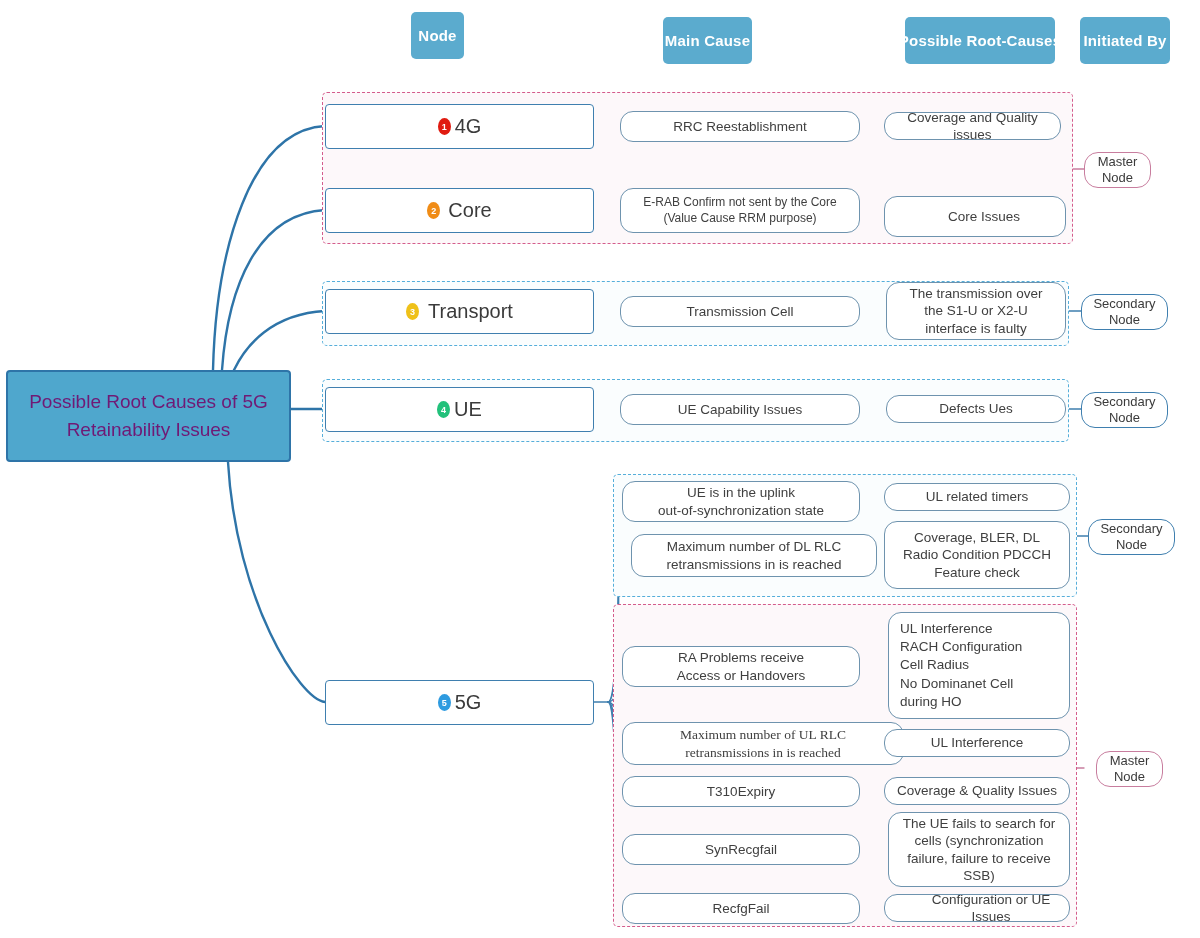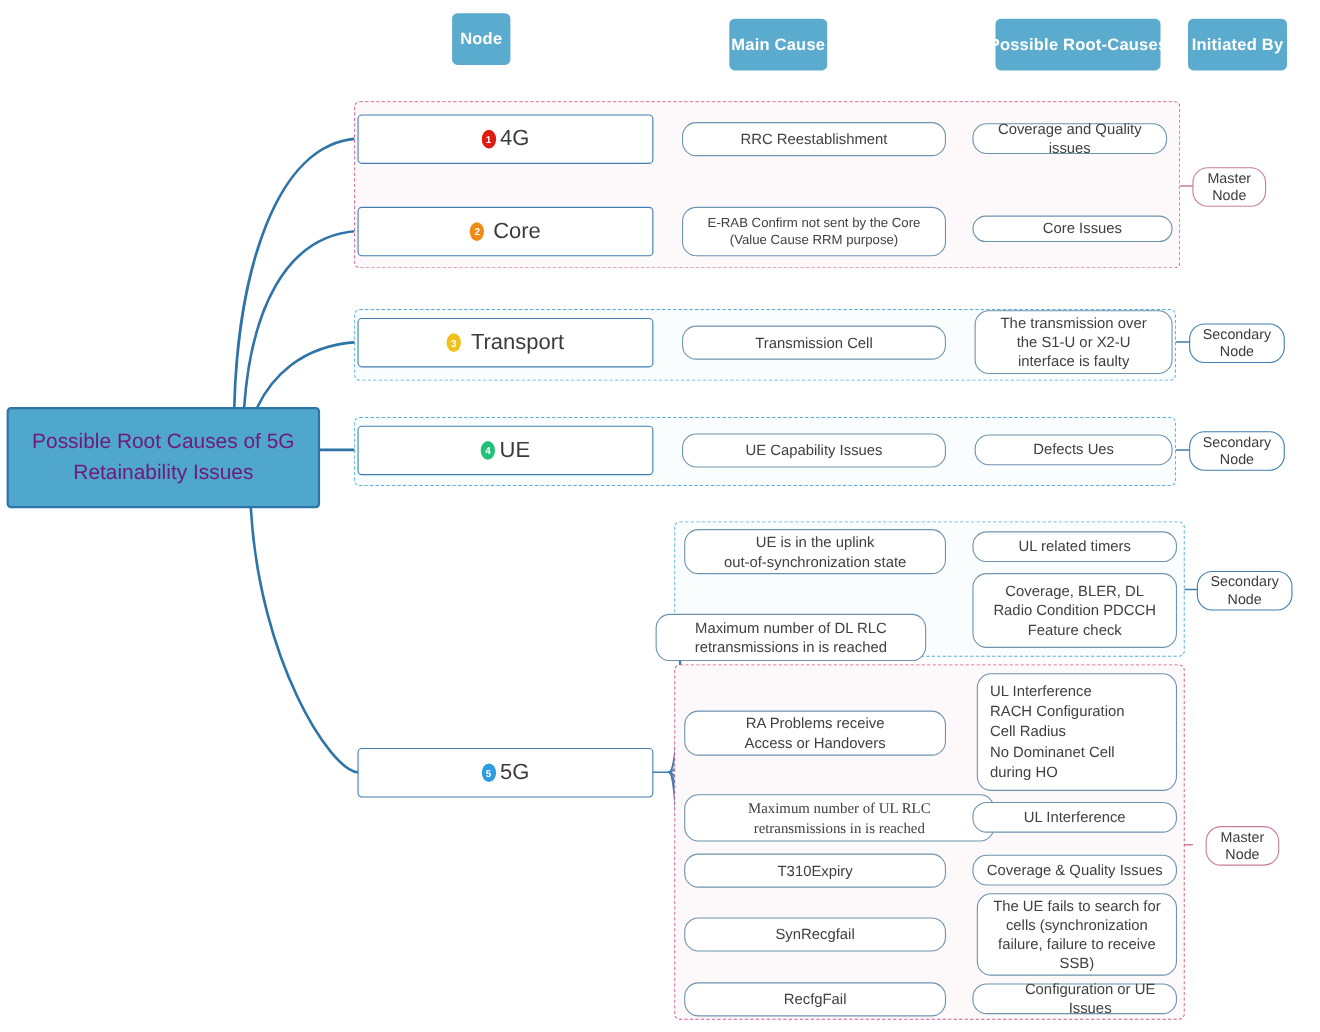--- a/index.html
+++ b/index.html
@@ -228,21 +228,21 @@
 
   <div class="abs pill" style="left:620px; top:394px; width:240px; height:31px;">UE Capability Issues</div>
 
   <div class="abs pill" style="left:622px; top:481px; width:238px; height:41px;">
     <div>
       <div>UE is in the uplink</div>
       <div>out-of-synchronization state</div>
     </div>
   </div>
 
-  <div class="abs pill" style="left:596px; top:534px; width:246px; height:43px;margin-top:24px;">
+  <div class="abs pill" style="left:631px; top:534px; width:246px; height:43px;">
     <div>
       <div>Maximum number of DL RLC</div>
       <div>retransmissions in is reached</div>
     </div>
   </div>
 
   <div class="abs pill" style="left:622px; top:646px; width:238px; height:41px;">
     <div>
       <div>RA Problems receive</div>
       <div>Access or Handovers</div>
@@ -257,21 +257,21 @@
   </div>
 
   <div class="abs pill" style="left:622px; top:776px; width:238px; height:31px;">T310Expiry</div>
 
   <div class="abs pill" style="left:622px; top:834px; width:238px; height:31px;">SynRecgfail</div>
 
   <div class="abs pill" style="left:622px; top:893px; width:238px; height:31px;">RecfgFail</div>
 
   <div class="abs pill" style="left:884px; top:112px; width:177px; height:28px;">Coverage and Quality issues</div>
 
-  <div class="abs pill" style="left:884px; top:196px; width:182px; height:24px;padding-left:24px;">Core Issues</div>
+  <div class="abs pill" style="left:884px; top:196px; width:182px; height:41px;padding-left:24px;">Core Issues</div>
 
   <div class="abs pill" style="left:886px; top:282px; width:180px; height:58px;">
     <div>
       <div>The transmission over</div>
       <div>the S1-U or X2-U</div>
       <div>interface is faulty</div>
     </div>
   </div>
 
   <div class="abs pill" style="left:886px; top:395px; width:180px; height:28px;">Defects Ues</div>

